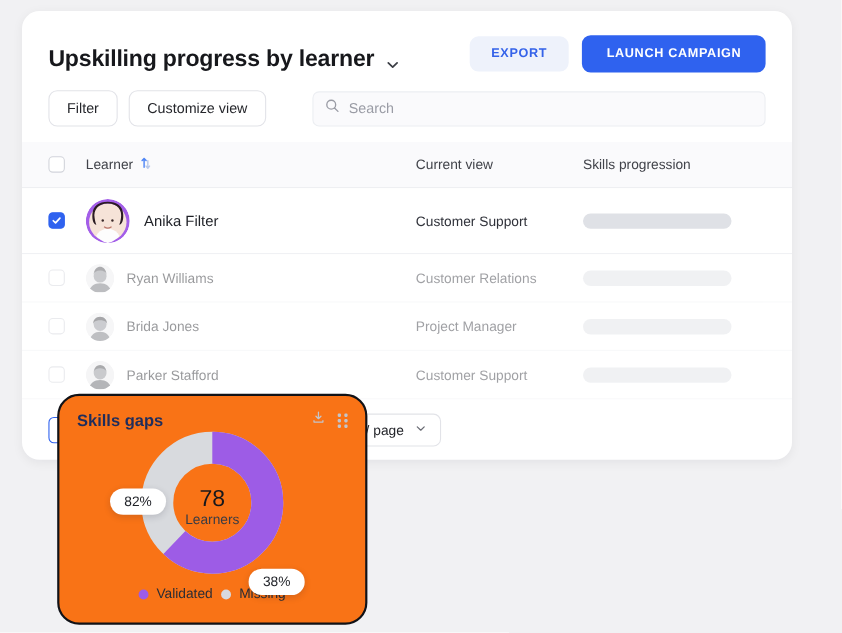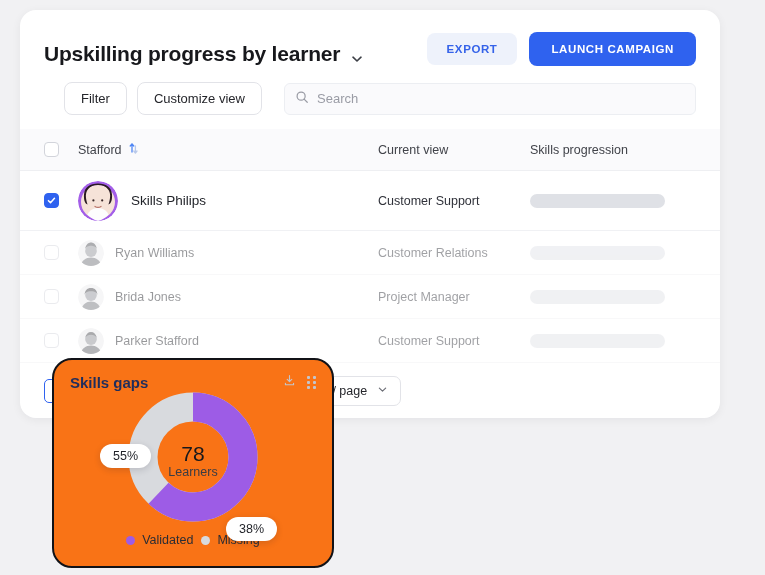--- a/index.html
+++ b/index.html
@@ -74,21 +74,20 @@
     font-family: "Liberation Sans", sans-serif;
     cursor: pointer;
   }
 
   
   .toolbar {
     display: flex;
     align-items: center;
     padding: 16px 24px 0 24px;
     gap: 10px;
-    margin-left: 20px;
   }
   .pill-btn {
     background: #ffffff;
     border: 1px solid #e2e3e8;
     border-radius: 8px;
     font-size: 13px;
     color: #25262b;
     padding: 8px 16px;
     font-family: "Liberation Sans", sans-serif;
     cursor: pointer;
@@ -334,21 +333,21 @@
   </div>
 
   <div class="tbl">
 
     <div class="tbl-head">
       <div class="c-check">
         <span class="cbox"></span>
       </div>
       <div class="c-learner">
         <span class="th th-learner">
-          <span>Stafford</span>
+          <span>Learner</span>
           <span>
             <svg width="9" height="11" viewBox="0 0 9 11">
               <path d="M3 1 L3 9 M3 1 L1.2 3 M3 1 L4.8 3" stroke="#4f86f5" stroke-width="1.3" fill="none" stroke-linecap="round"></path>
               <path d="M6.4 10 L6.4 3 M6.4 10 L4.8 8 M6.4 10 L8 8" stroke="#b9c9ea" stroke-width="1.3" fill="none" stroke-linecap="round"></path>
             </svg>
           </span>
         </span>
       </div>
       <div class="c-role th">Current view</div>
       <div class="c-prog th">Skills progression</div>
@@ -367,21 +366,21 @@
           <svg viewBox="0 0 40 40">
             <circle cx="20" cy="20" r="20" fill="#a35ee8"></circle>
             <circle cx="20" cy="21" r="17" fill="#f6e3d8"></circle>
             <path d="M20 4c-9 0-13 6-12 13 .4 3 1 5 1.6 6.4C7 23 5.6 19 6 13.5 6.6 6 12 2.5 20 2.5S33.4 6 34 13.5c.4 5.5-1 9.5-3.6 9.9.6-1.4 1.2-3.4 1.6-6.4C33 10 29 4 20 4z" fill="#2a1b22"></path>
             <path d="M11 31c2.4-2.6 5.4-4 9-4s6.6 1.4 9 4l1.6 2.6A20 20 0 0 1 20 40a20 20 0 0 1-10.6-6.4z" fill="#fdfdfd"></path>
             <circle cx="15.4" cy="19.4" r="1.1" fill="#3a2a2a"></circle>
             <circle cx="24.2" cy="19.4" r="1.1" fill="#3a2a2a"></circle>
             <path d="M17 25.4q3 2 6 0" fill="none" stroke="#b9756a" stroke-width="1.2" stroke-linecap="round"></path>
           </svg>
         </span>
-        <span class="learner-name">Skills Philips</span>
+        <span class="learner-name">Anika Filter</span>
       </div>
       <div class="c-role role-txt">Customer Support</div>
       <div class="c-prog">
         <span class="bar">
           <span class="bar-fill" style="width:73%;background:#9d5ce6"></span>
         </span>
       </div>
     </div>
 
     <div class="tbl-row row-short faded">
@@ -503,21 +502,21 @@
     <svg class="donut-svg" width="132" height="132" viewBox="0 0 132 132">
 
       <circle cx="66" cy="66" r="50" fill="none" stroke="#d8dade" stroke-width="29"></circle>
 
       <circle cx="66" cy="66" r="50" fill="none" stroke="#9d5ce6" stroke-width="29" stroke-dasharray="194.8 314.2" transform="rotate(-90 66 66)"></circle>
     </svg>
     <div class="donut-center">
       <div class="donut-num">78</div>
       <div class="donut-sub">Learners</div>
     </div>
-    <span class="pill pill-62">55%</span>
+    <span class="pill pill-62">82%</span>
     <span class="pill pill-38">38%</span>
   </div>
 
   <div class="legend">
     <span class="lg-item">
       <span class="lg-dot" style="background:#9d5ce6"></span>
       <span>Validated</span>
     </span>
     <span class="lg-item">
       <span class="lg-dot" style="background:#d8dade"></span>

